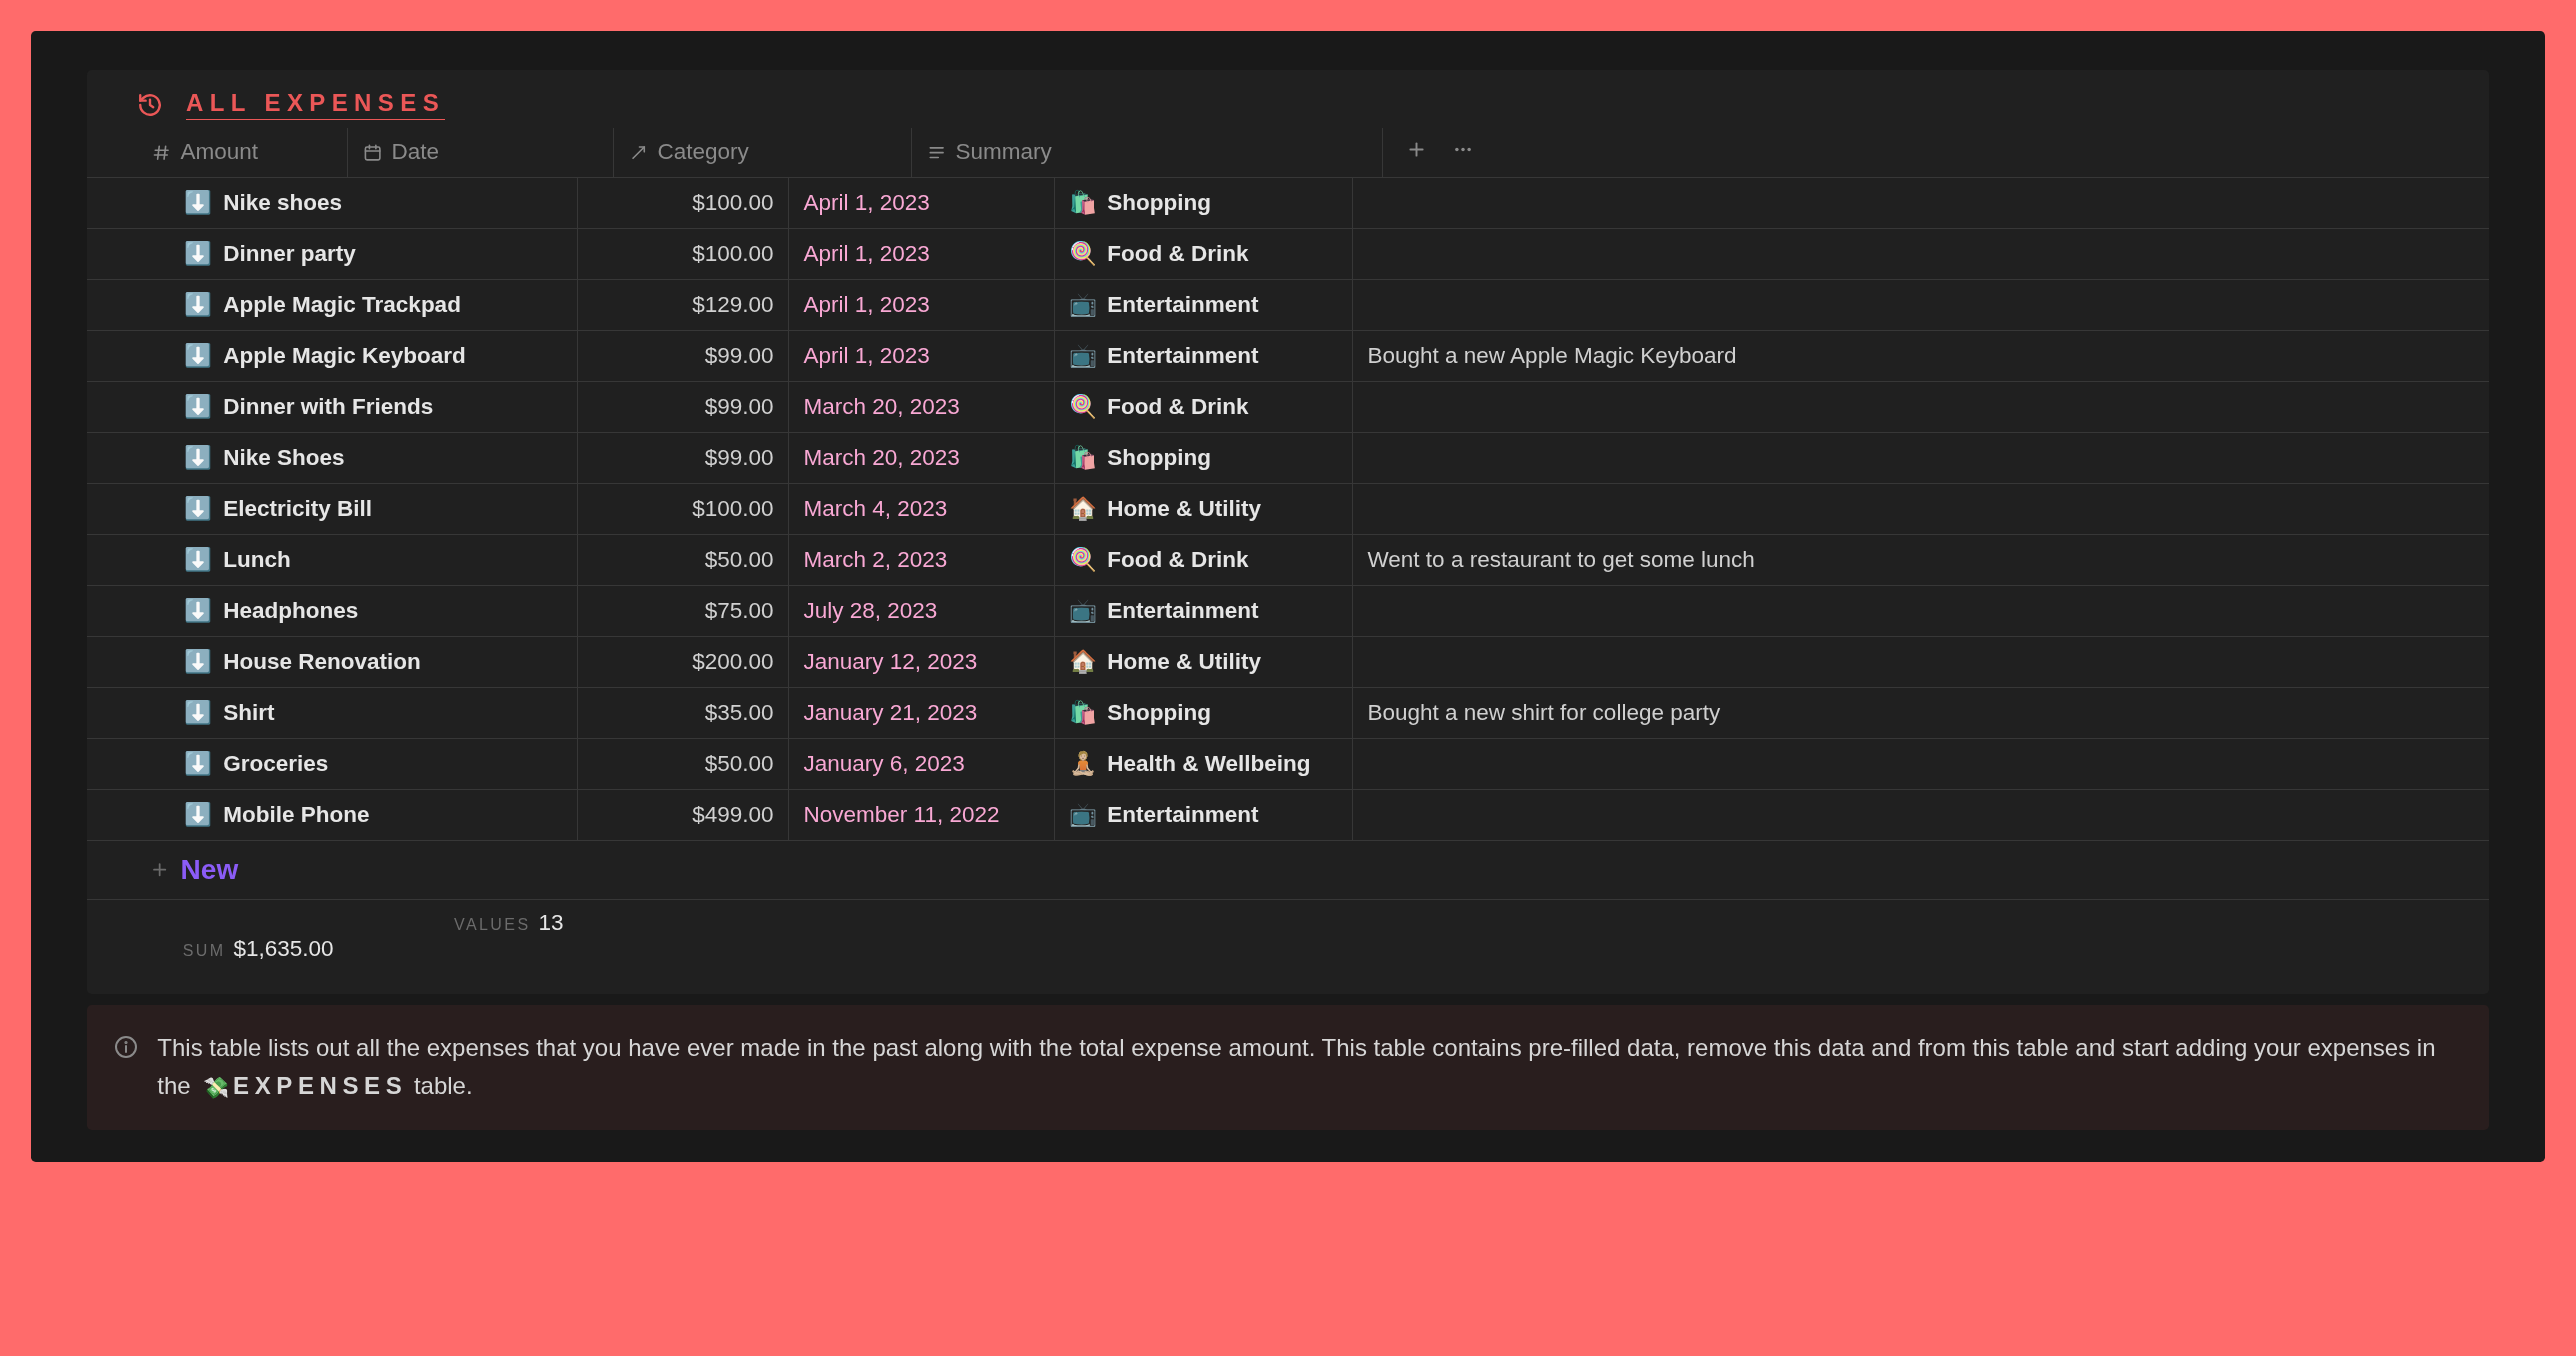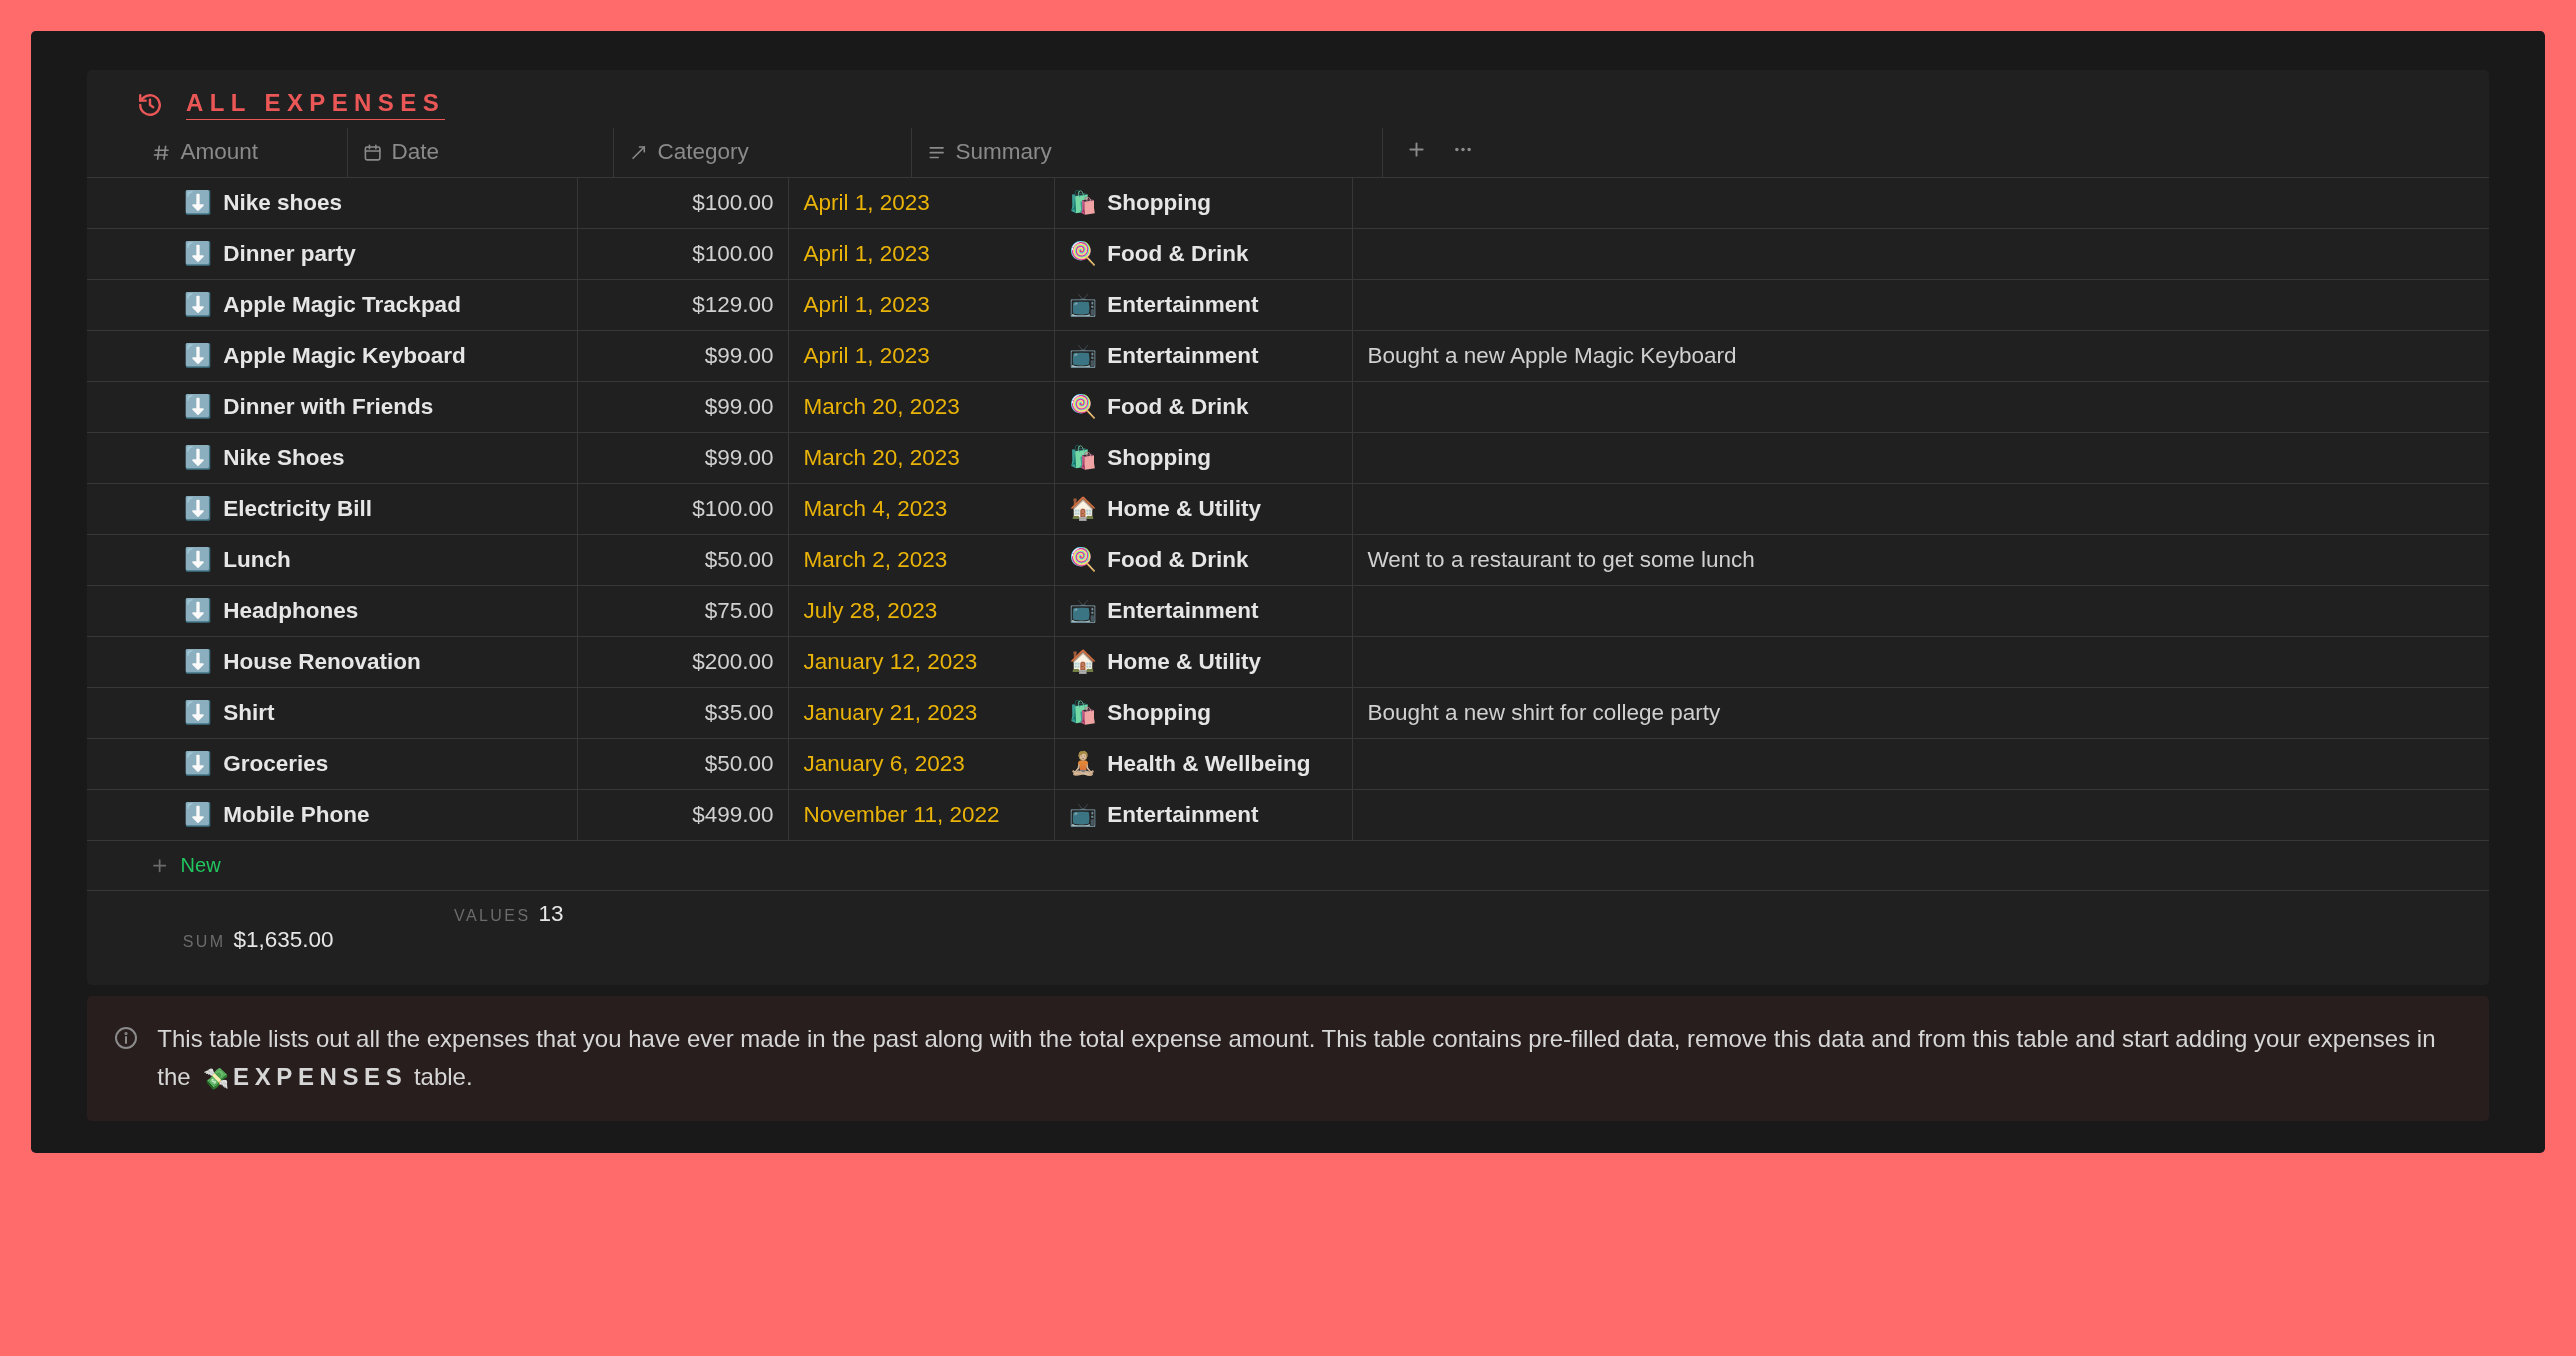--- a/index.html
+++ b/index.html
@@ -94,34 +94,35 @@
     align-items: center;
     padding: 0 14.5px;
     font-size: 22.5px;
     border-right: 0.8px solid #373737;
     overflow: hidden;
     white-space: nowrap;
   }
   .cell-name    { width: 441px; padding-left: 47px; gap: 11.3px; font-weight: 600; color: #e6e6e6; }
   .cell-name .dn { color: #8a8a8a; font-weight: 400; }
   .cell-amount  { width: 211px; justify-content: flex-end; color: #d0d0d0; }
-  .cell-date    { width: 266px; color: #eab308; }
+  .cell-date    { width: 266px; color: #f9a8d4; }
   .cell-cat     { width: 298px; gap: 9.7px; font-weight: 600; color: #e6e6e6; }
   .cell-cat .ci { filter: grayscale(0.2); }
   .cell-summary { width: 471px; color: #d0d0d0; border-right: none; }
   .cell-spacer  { flex: 1; border-right: none; }
   .new-row {
     display: flex;
     align-items: center;
     gap: 11.3px;
     padding: 13px 50px 13px 63px;
-    color: #22c55e;
-    font-size: 20px;
+    color: #8b5cf6;
+    font-size: 28px;
     border-bottom: 0.8px solid #373737;
     cursor: pointer;
+    font-weight: bold;
   }
   .footer-row {
     display: flex;
     padding: 9.7px 50px 0 50px;
     flex-direction: column;
   }
   .footer-name { width: 441px; }
   .footer-amount {
     width: 211px;
     display: flex;

